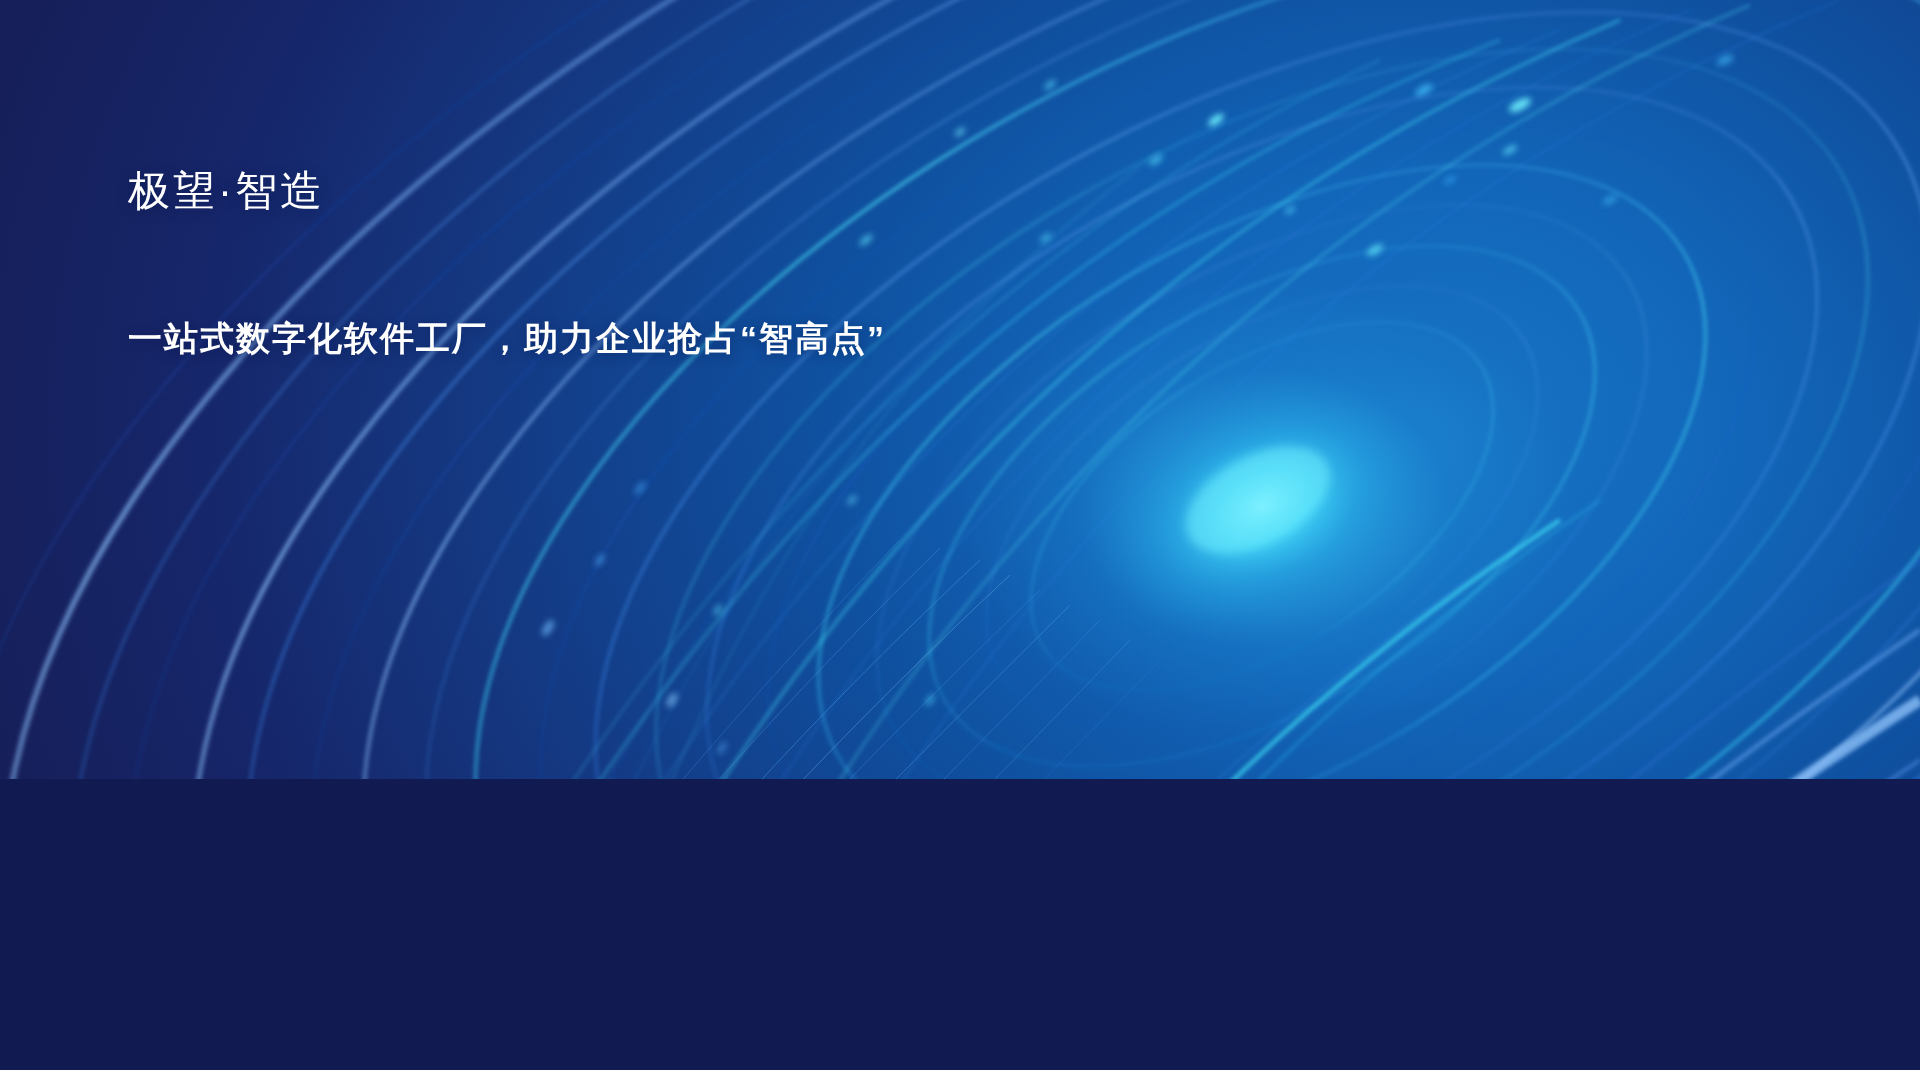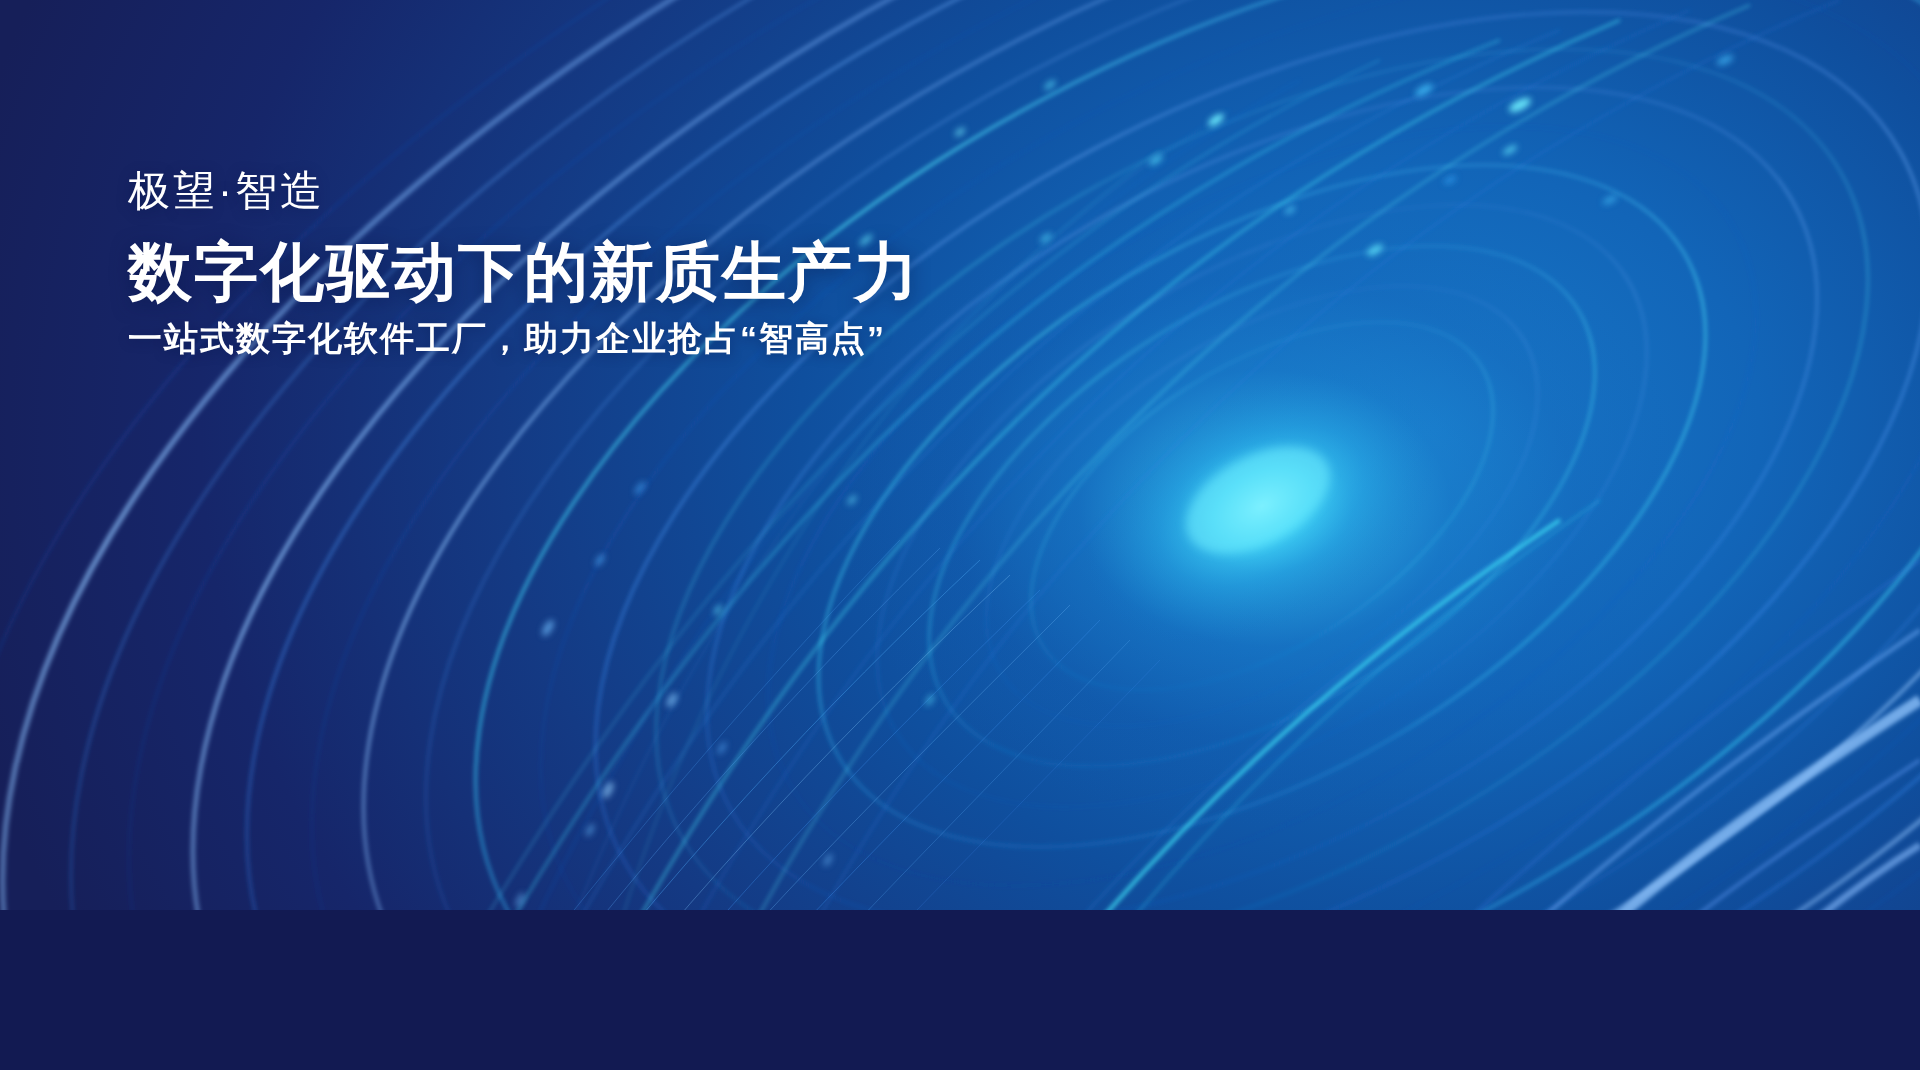--- a/index.html
+++ b/index.html
@@ -4,21 +4,21 @@
 <style>
   * { margin:0; padding:0; box-sizing:border-box; }
   html, body {
     width:1920px; height:1070px;
     overflow:hidden;
     background:#121a52;
     font-family:"Liberation Sans", sans-serif;
   }
   #banner {
     position:relative;
-    width:1920px; height:910px;
+    width:1920px; height:779px;
     overflow:hidden;
     background:
       radial-gradient(ellipse 620px 460px at 1265px 508px,
         rgba(70,220,250,0.95) 0%,
         rgba(52,190,240,0.55) 14%,
         rgba(30,140,215,0.30) 30%,
         rgba(20,95,185,0.10) 50%,
         rgba(16,60,150,0.0) 70%),
       radial-gradient(ellipse 1500px 1200px at 1430px 430px,
         #1878c8 0%, #1265b8 22%, #0f4f9e 42%, #143a84 62%, #16266a 82%, #161f59 100%),
@@ -193,17 +193,16 @@
       <ellipse cx="718" cy="610" rx="6" ry="3" transform="rotate(-56 718 610)" fill="#5fe0fa" opacity="0.6"></ellipse>
       <ellipse cx="780" cy="930" rx="8" ry="4" transform="rotate(-62 780 930)" fill="#3f90ee" opacity="0.6"></ellipse>
       <ellipse cx="828" cy="860" rx="7" ry="3" transform="rotate(-60 828 860)" fill="#6ab4f6" opacity="0.55"></ellipse>
       <ellipse cx="930" cy="700" rx="7" ry="3" transform="rotate(-55 930 700)" fill="#4fd0f6" opacity="0.6"></ellipse>
       <ellipse cx="852" cy="500" rx="6" ry="3" transform="rotate(-48 852 500)" fill="#5fd8f8" opacity="0.6"></ellipse>
     </g>
   </svg>
 
   <div class="txt" id="eyebrow">极望·智造</div>
 
-  <h1 class="txt" id="headline">数字化驱动下的新质生产力</h1>
 
   <div class="txt" id="tagline">一站式数字化软件工厂，助力企业抢占“智高点”</div>
 
 </div>
 
 </body></html>

